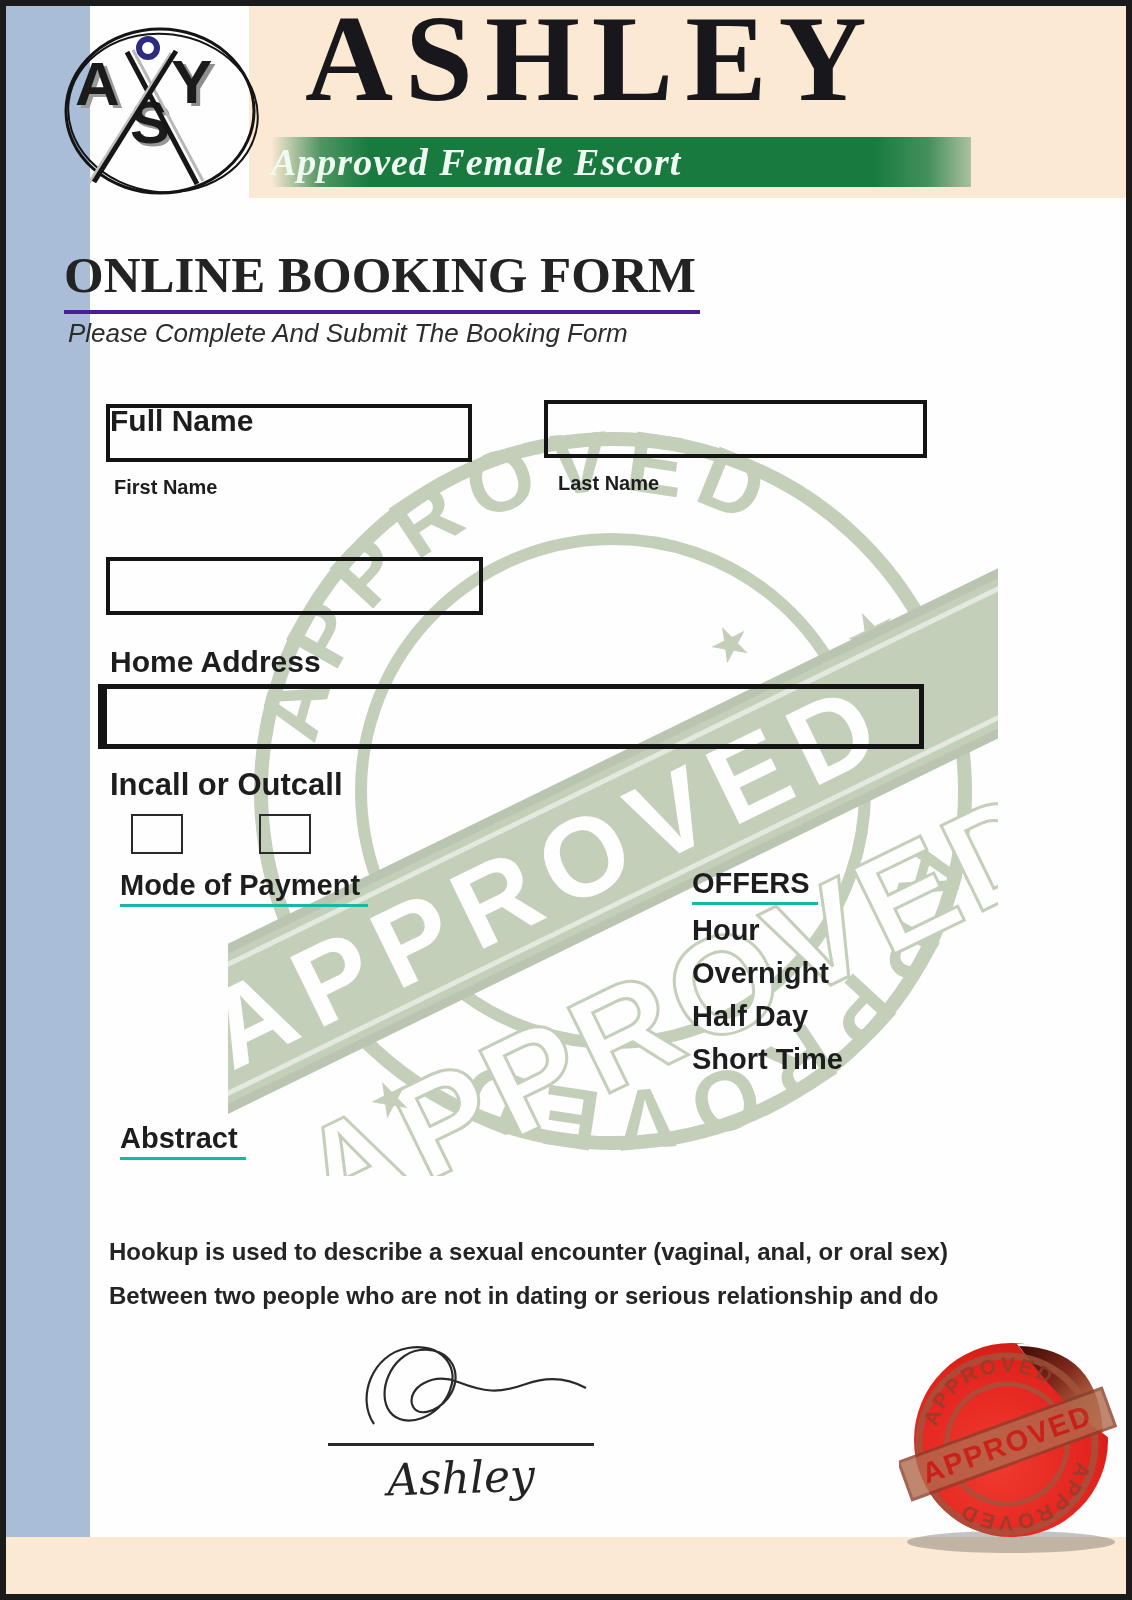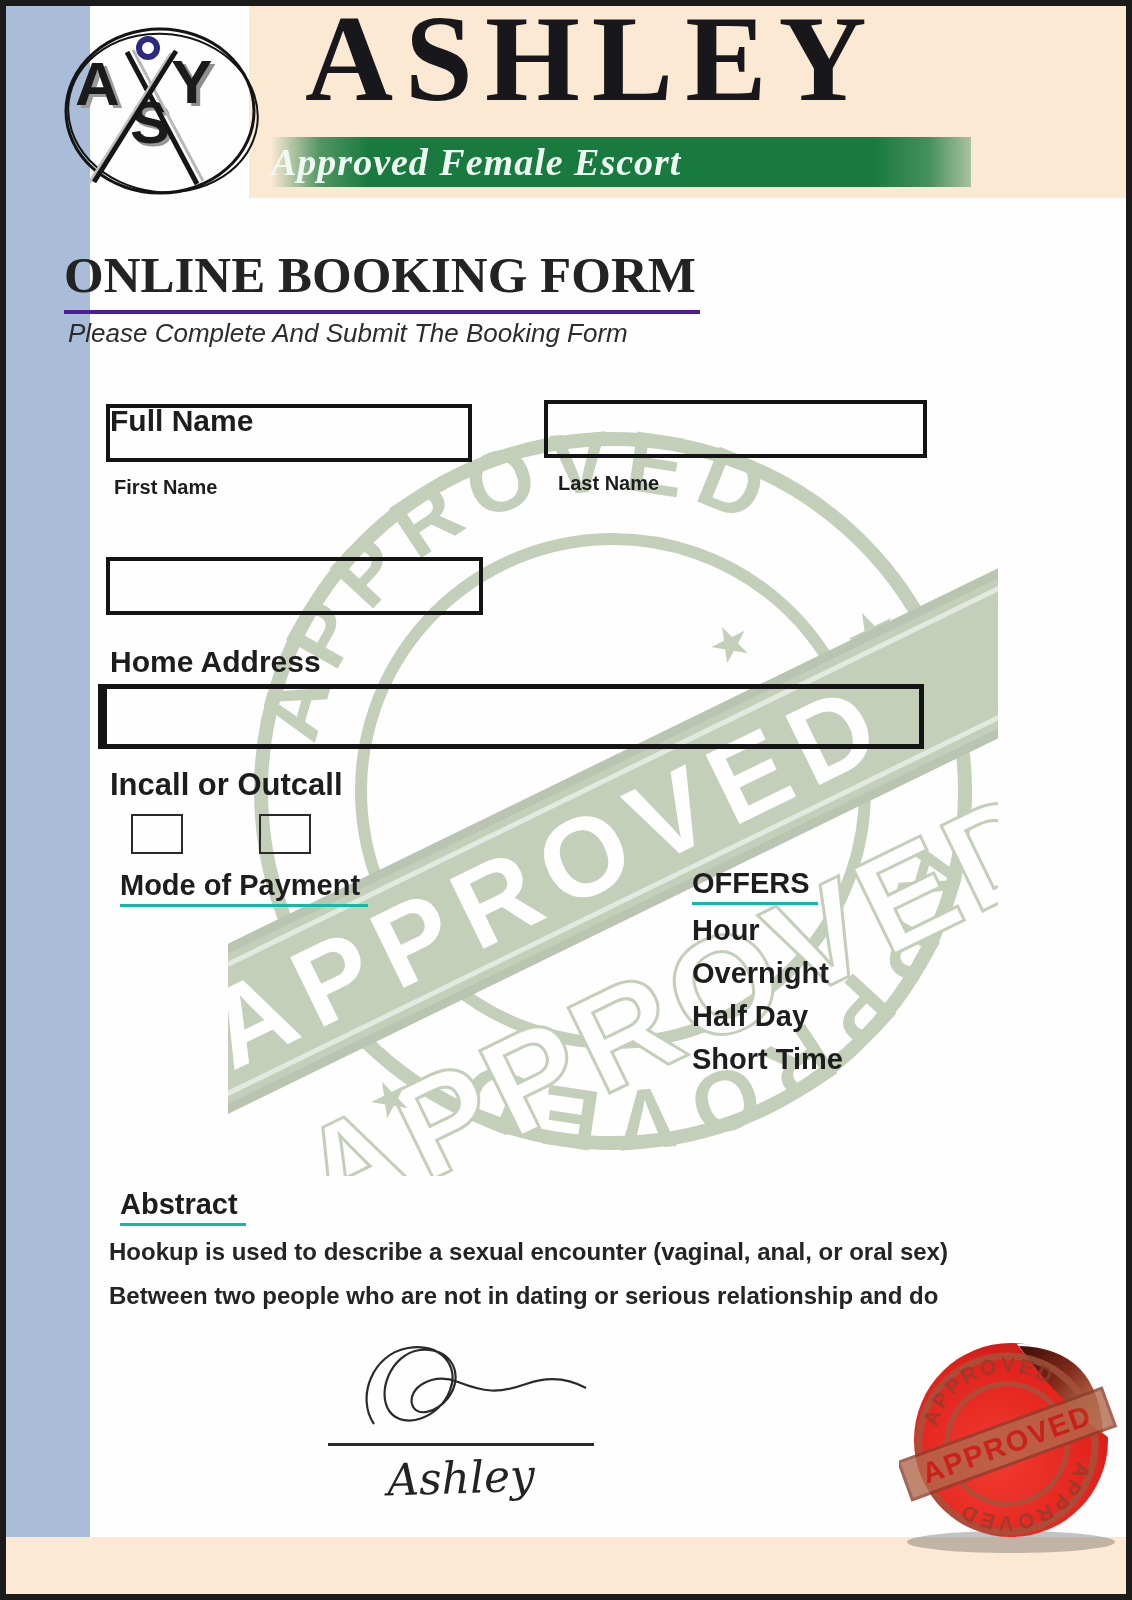--- a/index.html
+++ b/index.html
@@ -130,21 +130,21 @@
   <div class="abs lbl z2 underlined" style="left:114px;top:863px;font-size:29px;">Mode of Payment</div>
 
   <div class="abs lbl z2 underlined" style="left:686px;top:861px;font-size:29px;">OFFERS</div>
   <div class="abs optlist z2" style="left:686px;top:903px;">
     <div>Hour</div>
     <div>Overnight</div>
     <div>Half Day</div>
     <div>Short Time</div>
   </div>
 
-  <div class="abs lbl z2 underlined" style="left:114px;top:1182px;font-size:29px;">Abstract</div>
+  <div class="abs lbl z2 underlined" style="left:114px;top:1116px;font-size:29px;">Abstract</div>
   <div class="abs z2" style="left:103px;top:1224px;">
     <div class="abstract-line">Hookup is used to describe a sexual encounter (vaginal, anal, or oral sex)</div>
     <div class="abstract-line">Between two people who are not in dating or serious relationship and do</div>
   </div>
 
   <svg class="abs z2" style="left:340px;top:1322px;" width="270" height="112" viewBox="0 0 270 112">
     <path d="M 28,96 C 10,70 26,26 62,20 C 94,14 114,38 104,62 C 94,90 58,102 44,84
              C 30,66 44,26 74,22 C 104,18 120,46 102,70 C 90,85 70,90 66,76
              C 62,60 86,44 112,54 C 138,64 152,66 180,56 C 202,48 222,50 240,60" fill="none" stroke="#2a2a2a" stroke-width="2.2"></path>
   </svg>

